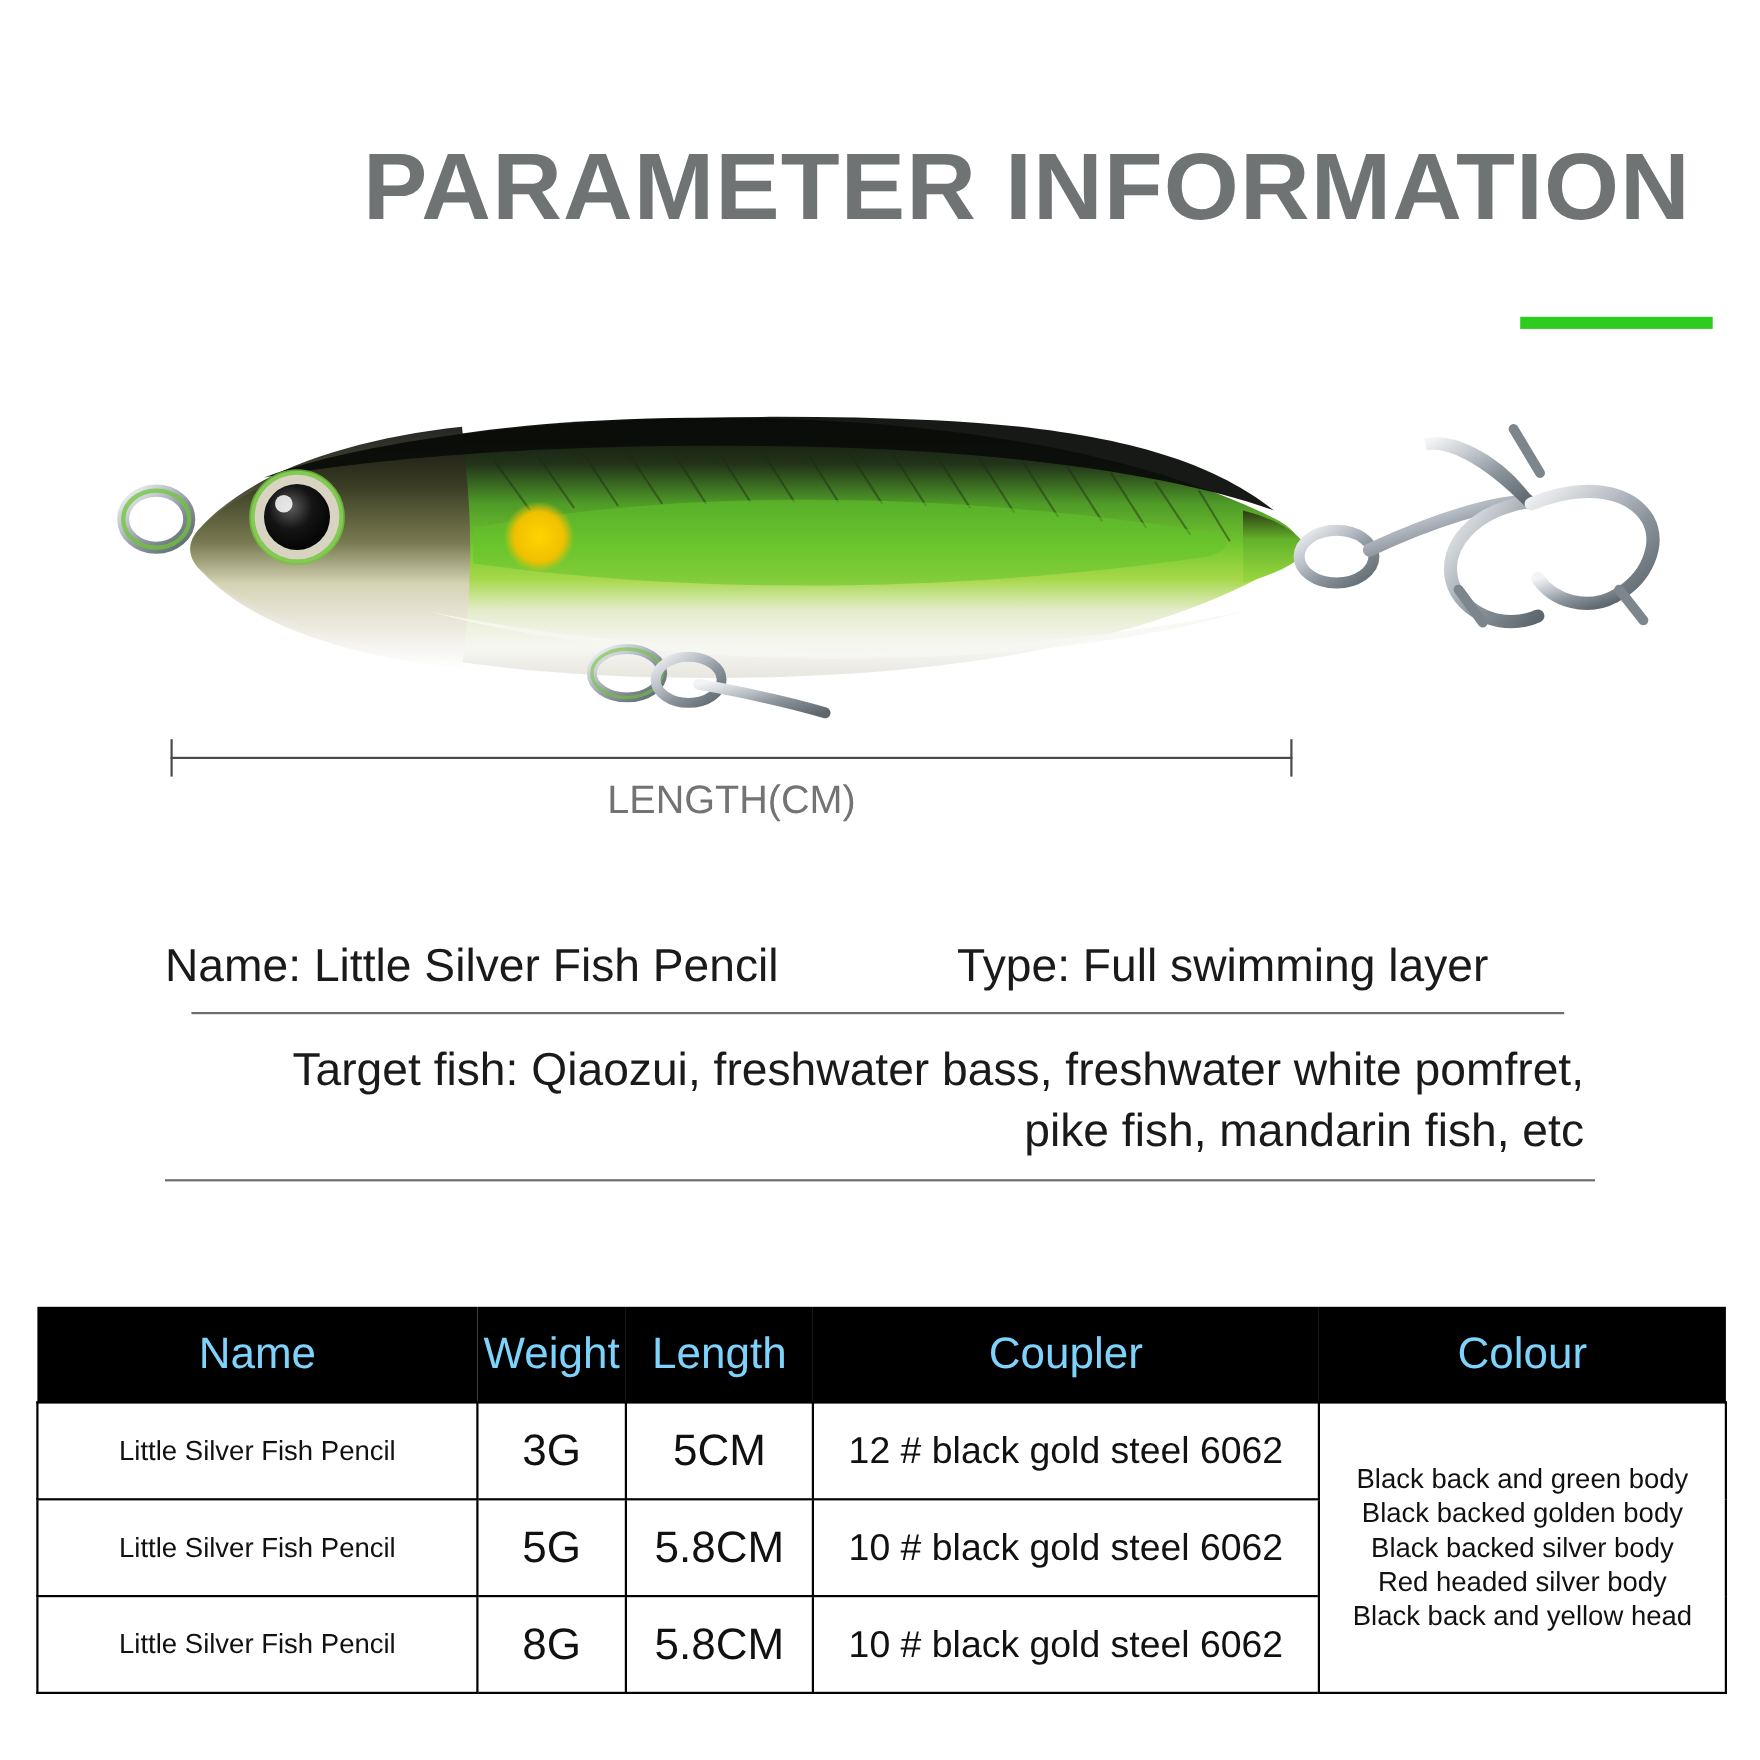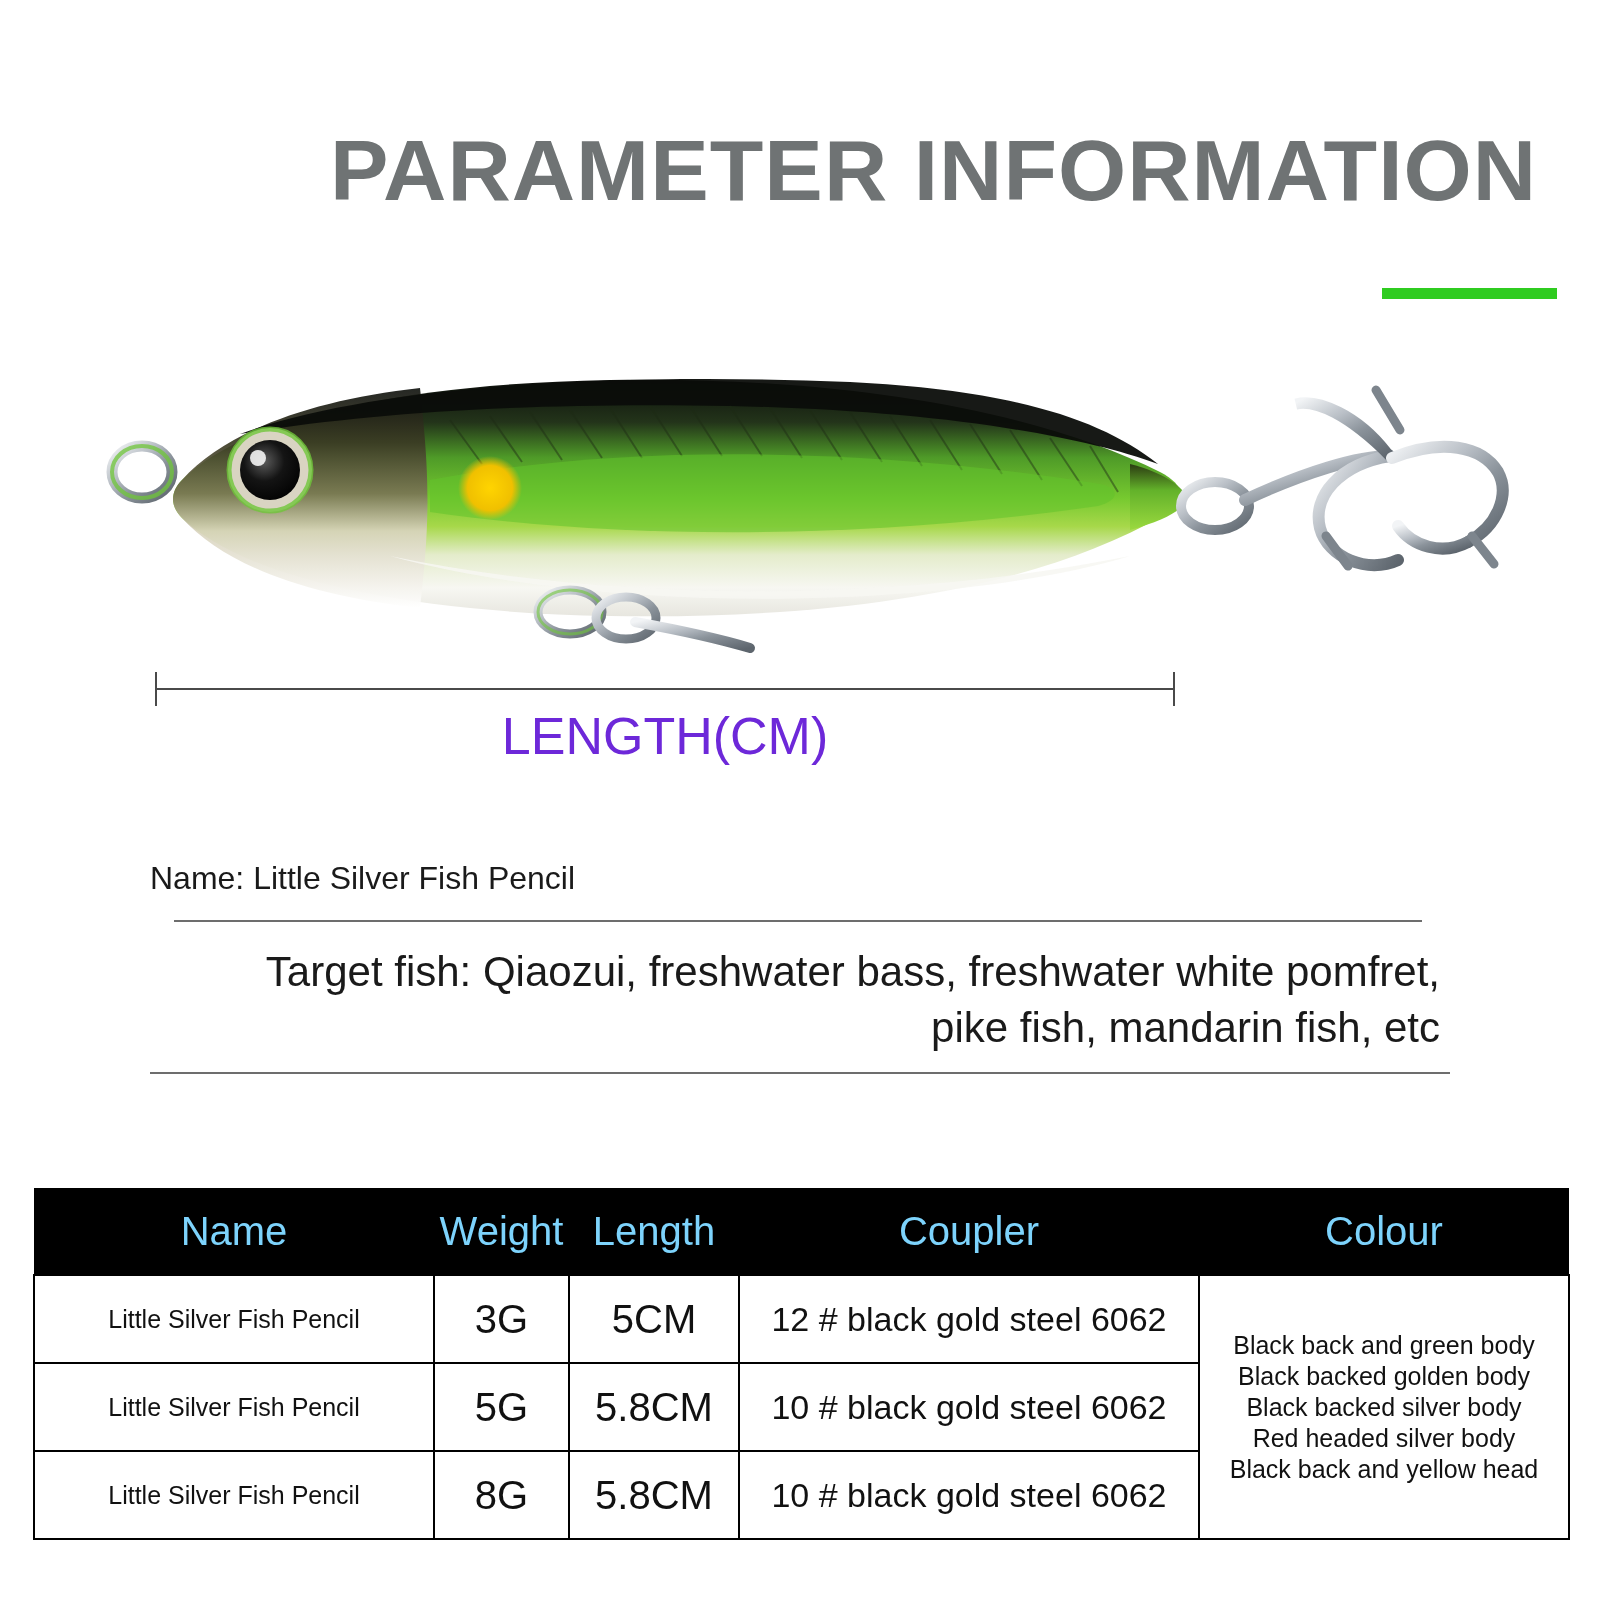--- a/index.html
+++ b/index.html
@@ -82,36 +82,36 @@
     background: #4a4a4a;
   }
   .measure .cap.left { left: 0; }
   .measure .cap.right { right: 0; }
   .measure-label {
     position: absolute;
     left: 155px;
     top: 706px;
     width: 1020px;
     text-align: center;
-    font-size: 52px;
-    color: #6d28d9;
+    font-size: 36px;
+    color: #737373;
     font-family: "Liberation Sans", sans-serif;
   }
 
   
   .specs {
     position: absolute;
     left: 150px;
     top: 850px;
     width: 1300px;
   }
   .spec-row-1 {
     display: flex;
     align-items: baseline;
-    font-size: 32px;
+    font-size: 42px;
     line-height: 56px;
     padding-bottom: 14px;
   }
   .spec-name { width: 720px; }
   .spec-type { flex: 1; }
   .spec-divider {
     width: 1248px;
     height: 2px;
     background: #6d6d6d;
     margin-left: 24px;
@@ -289,20 +289,21 @@
   <div class="measure">
     <div class="line"></div>
     <div class="cap left"></div>
     <div class="cap right"></div>
   </div>
   <div class="measure-label">LENGTH(CM)</div>
 
   <div class="specs">
     <div class="spec-row-1">
       <div class="spec-name">Name: Little Silver Fish Pencil</div>
+      <div class="spec-type">Type: Full swimming layer</div>
     </div>
     <div class="spec-divider"></div>
     <div class="spec-target">Target fish: Qiaozui, freshwater bass, freshwater white pomfret, pike fish, mandarin fish, etc</div>
     <div class="spec-divider2"></div>
   </div>
 
   <table class="spec-table">
     <colgroup>
       <col style="width:400px">
       <col style="width:135px">

